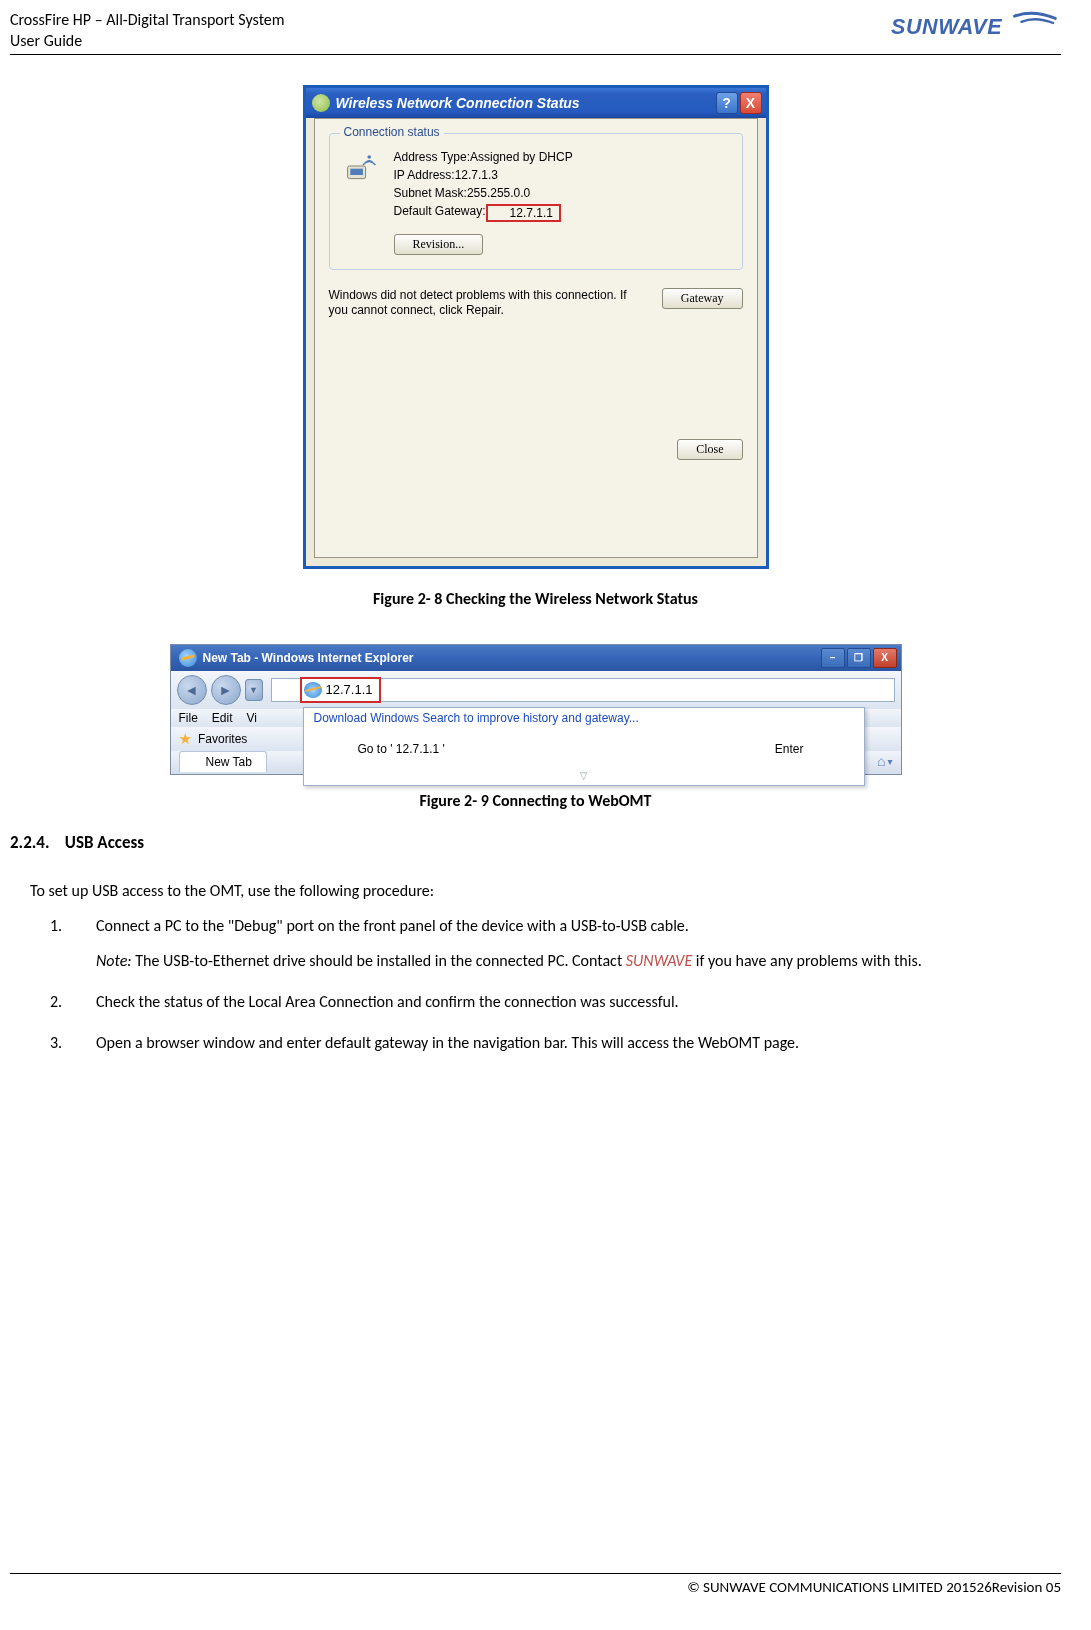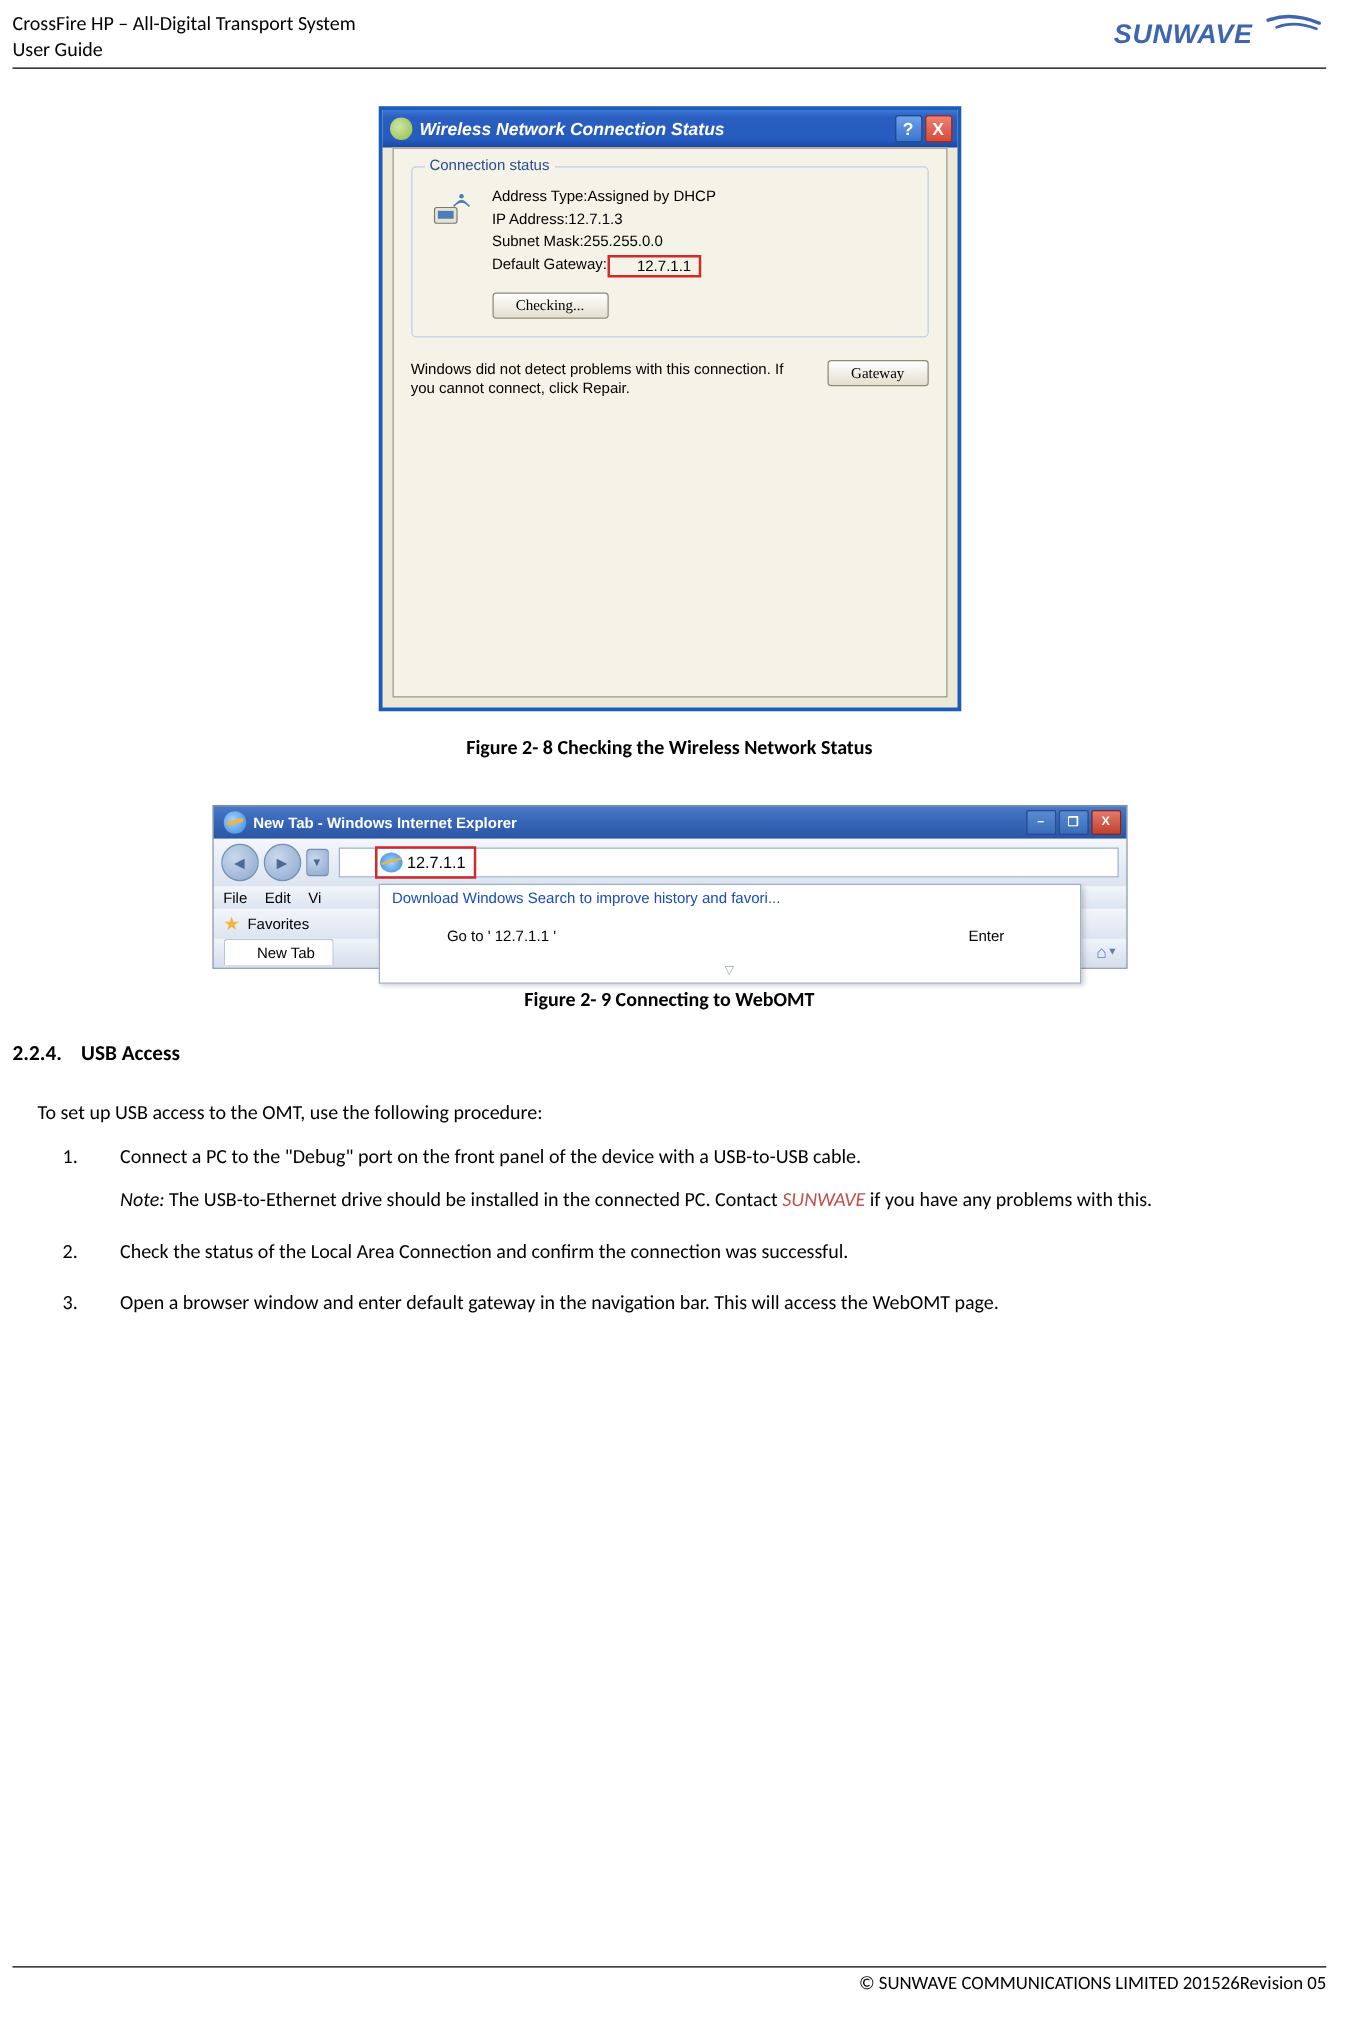--- a/index.html
+++ b/index.html
@@ -335,26 +335,29 @@
                 <span class="k">Subnet Mask:</span>
                 <span class="v">255.255.0.0</span>
               </div>
             <div class="kvrow">
                 <span class="k">Default Gateway:</span>
                 <span class="v gw-box">12.7.1.1</span>
               </div>
           </div>
         </div>
         <div class="details-row">
-          <span class="details-btn">Checking...</span>
+          <span class="details-btn">Revision...</span>
         </div>
       </div>
       <div class="repair-area">
         <div class="msg">Windows did not detect problems with this connection. If you cannot connect, click Repair.</div>
         <span class="repair-btn">Gateway</span>
+      </div>
+      <div class="bottom-close">
+        <span class="close-btn2">Close</span>
       </div>
     </div>
   </div>
 
   <div class="figcap">Figure 2- 8 Checking the Wireless Network Status</div>
 
   <div class="ie-window">
     <div class="ie-title">
       <div class="ieicon"></div>
       <div class="ttl2">New Tab - Windows Internet Explorer</div>
@@ -390,21 +393,21 @@
           <div class="aicon" style="width:14px;height:14px;"></div>
           <span>New Tab</span>
         </div>
         <div class="homearea">
           <span class="home">⌂</span>
           <span style="font-size:10px;color:#5a7fb8;">▾</span>
         </div>
       </div>
 
       <div class="sugg-panel" style="position:absolute; top:-2px; left:0; right:0;">
-        <div class="dl">Download Windows Search to improve history and favori...</div>
+        <div class="dl">Download Windows Search to improve history and gateway...</div>
         <div class="goto">
           <span>Go to ' 12.7.1.1 '</span>
           <span>Enter</span>
         </div>
         <div class="tri">▽</div>
       </div>
     </div>
   </div>
 
   <div class="figcap" style="margin-bottom:22px;">Figure 2- 9 Connecting to WebOMT</div>

